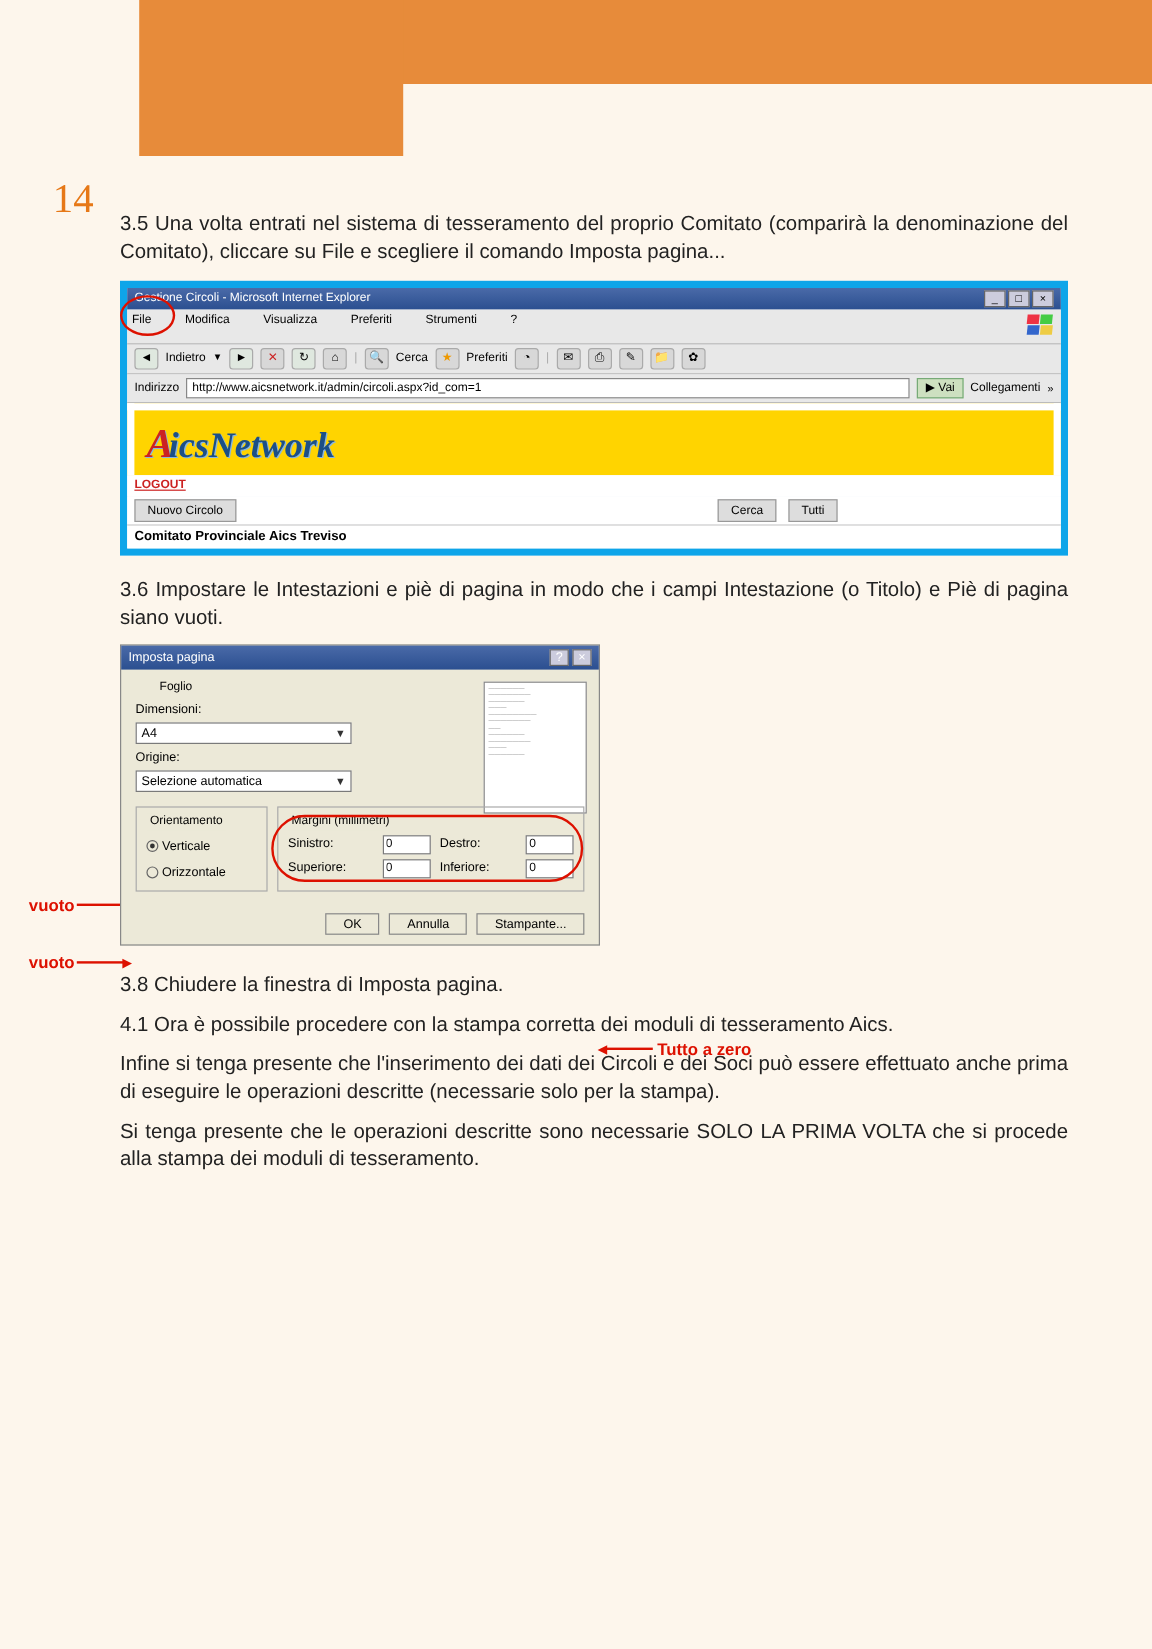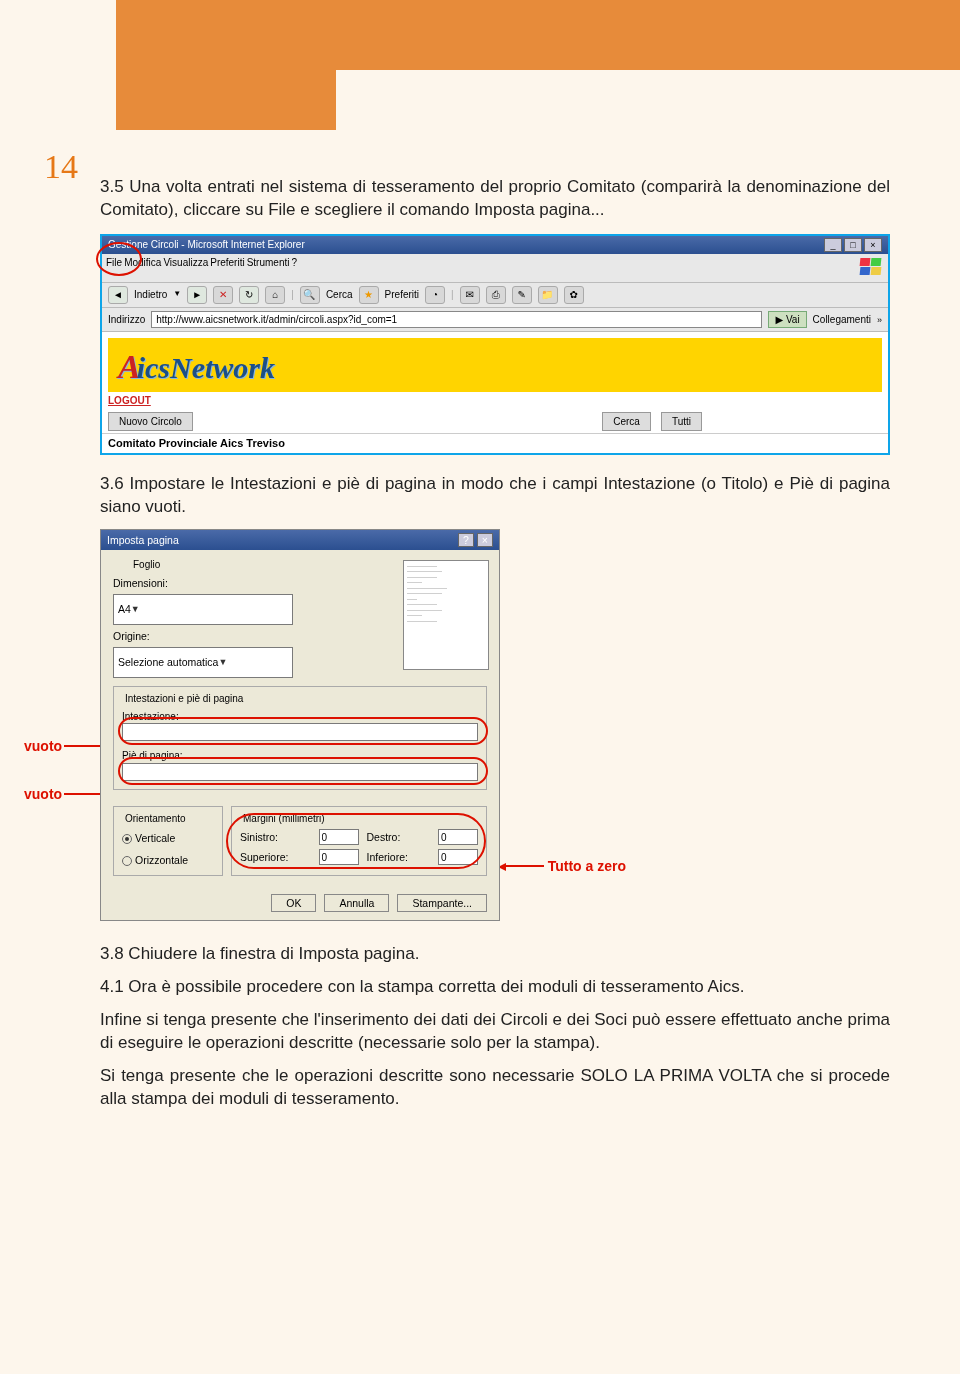--- a/index.html
+++ b/index.html
@@ -39,41 +39,41 @@
     line-height: 1.35;
     color: #222;
   }
   .para { margin-bottom: 10px; text-align: justify; }
   .blue-title { color: #0a6aa8; font-weight: bold; }
   .screenshot-browser {
     margin: 12px 0 18px 0;
   }
   .ie-window {
     width: 790px;
-    border: 2px solid #0ea5e9;
+    border: 6px solid #0ea5e9;
     background: #eef2f8;
     font-family: Tahoma, Arial, sans-serif;
     font-size: 10px;
     color: #000;
   }
   .ie-titlebar {
     background: linear-gradient(#4a6aa8, #2b4f90);
     color: #fff;
     padding: 2px 6px;
     display: flex;
     align-items: center;
     justify-content: space-between;
   }
   .ie-titlebar .winbtns { display:flex; gap:2px;}
   .ie-titlebar .winbtn { width:18px;height:14px;background:#ccd;border:1px solid #666;font-size:9px;text-align:center;line-height:12px;color:#000;}
   .ie-menubar {
     background: #e8e8e8;
     border-bottom: 1px solid #bbb;
     padding: 2px 4px;
-    display: flex; gap: 2px;
+    display: flex; gap: 28px;
     position: relative;
   }
   .circle-mark {
     position: absolute;
     border: 2px solid #d10;
     border-radius: 50%;
     pointer-events:none;
   }
   .ie-toolbar {
     background: #e8e8e8;
@@ -132,21 +132,21 @@
   }
   .dlg-title {
     background: linear-gradient(#4a6aa8, #2b4f90);
     color:#fff;
     padding:3px 6px;
     display:flex;justify-content:space-between;align-items:center;
   }
   .dlg-body { padding: 8px 12px; }
   .dlg-row { display:flex;align-items:center;margin:4px 0; gap:6px;}
   .dlg-label { width: 72px; }
-  .dlg-combo { flex:1;background:#fff;border:1px solid #7a7a7a;padding:1px 4px;display:flex;align-items:center;height:31px;}
+  .dlg-combo { flex:1;background:#fff;border:1px solid #7a7a7a;padding:1px 4px;display:flex;justify-content:space-between;align-items:center;height:18px;}
   .dlg-combo .chev { font-size:9px;color:#333;}
   .fieldset { border:1px solid #aaa;margin:8px 0;padding:4px 8px 8px 8px;}
   .fieldset .legend { font-size:10px;margin-top:-10px;background:#ece9d8;display:inline-block;padding:0 3px;}
   .dlg-input { width:100%;background:#fff;border:1px solid #7a7a7a;padding:1px 4px;height:18px;}
   .margin-grid { display:grid;grid-template-columns:auto 40px auto 40px;gap:4px 8px;align-items:center;}
   .margin-grid input { width:40px;background:#fff;border:1px solid #7a7a7a;padding:1px 2px;height:16px;font-size:10px;}
   .dlg-btnrow { display:flex;justify-content:flex-end;gap:8px;margin-top:10px;}
   .dlg-btn { background:#ece9d8;border:1px solid #888;padding:2px 14px;font-size:10.5px;}
   .preview-thumb { position:absolute;top:30px;right:10px;width:86px;height:110px;background:#fff;border:1px solid #888;font-size:5px;color:#888;padding:3px;line-height:1.1;overflow:hidden;}
   .radio { width:10px;height:10px;border:1px solid #666;border-radius:50%;display:inline-block;vertical-align:middle;margin-right:3px;position:relative;}
@@ -319,33 +319,20 @@
               <span class="dlg-label">Origine:</span>
             </div>
             <div class="dlg-row">
               <div class="dlg-combo" style="max-width:180px;">
                 <span>Selezione automatica</span>
                   <span class="chev">▼</span>
               </div>
             </div>
           </div>
 
-          <div class="fieldset">
-            <div class="legend">Intestazioni e piè di pagina</div>
-            <div style="font-size:10px;margin-top:4px;">Intestazione:</div>
-            <div style="position:relative;">
-              <span class="ellipse-red" style="top:-6px;left:-4px;width:370px;height:28px;border-radius:14px;"></span>
-              <input class="dlg-input" value="" style="">
-            </div>
-            <div style="font-size:10px;margin-top:8px;">Piè di pagina:</div>
-            <div style="position:relative;">
-              <span class="ellipse-red" style="top:-6px;left:-4px;width:370px;height:28px;border-radius:14px;"></span>
-              <input class="dlg-input" value="" style="">
-            </div>
-          </div>
 
           <div style="display:flex;gap:8px;">
             <div class="fieldset" style="flex:0 0 110px;">
               <div class="legend">Orientamento</div>
               <div style="margin-top:6px;">
                 <span class="radio checked"></span><span>Verticale</span>
               </div>
               <div style="margin-top:8px;">
                 <span class="radio"></span><span>Orizzontale</span>
               </div>

